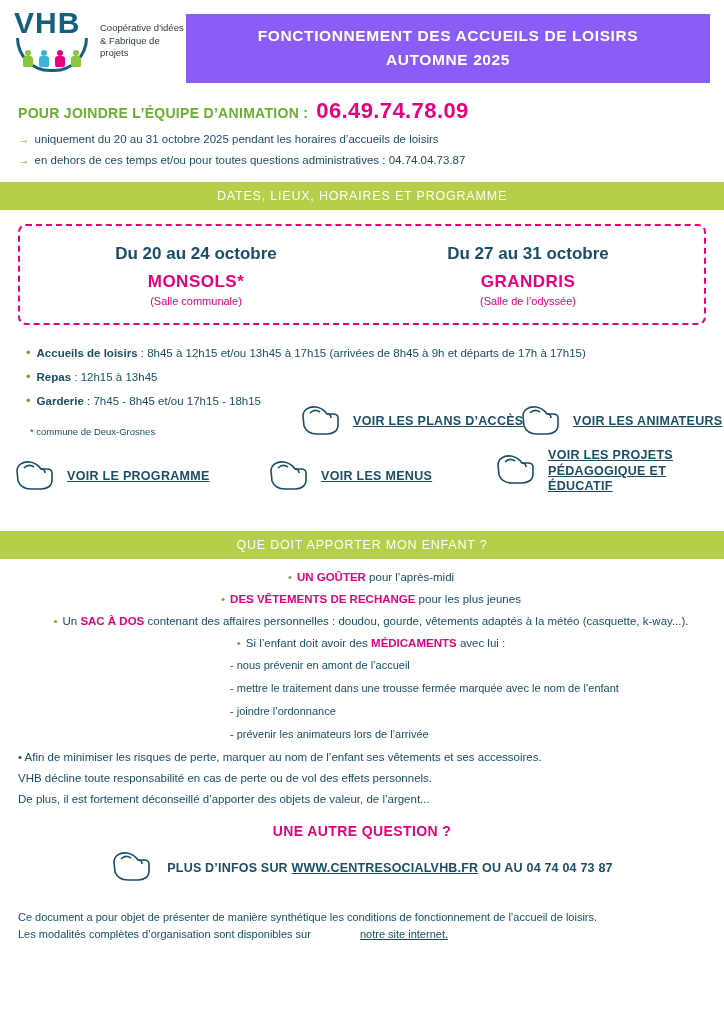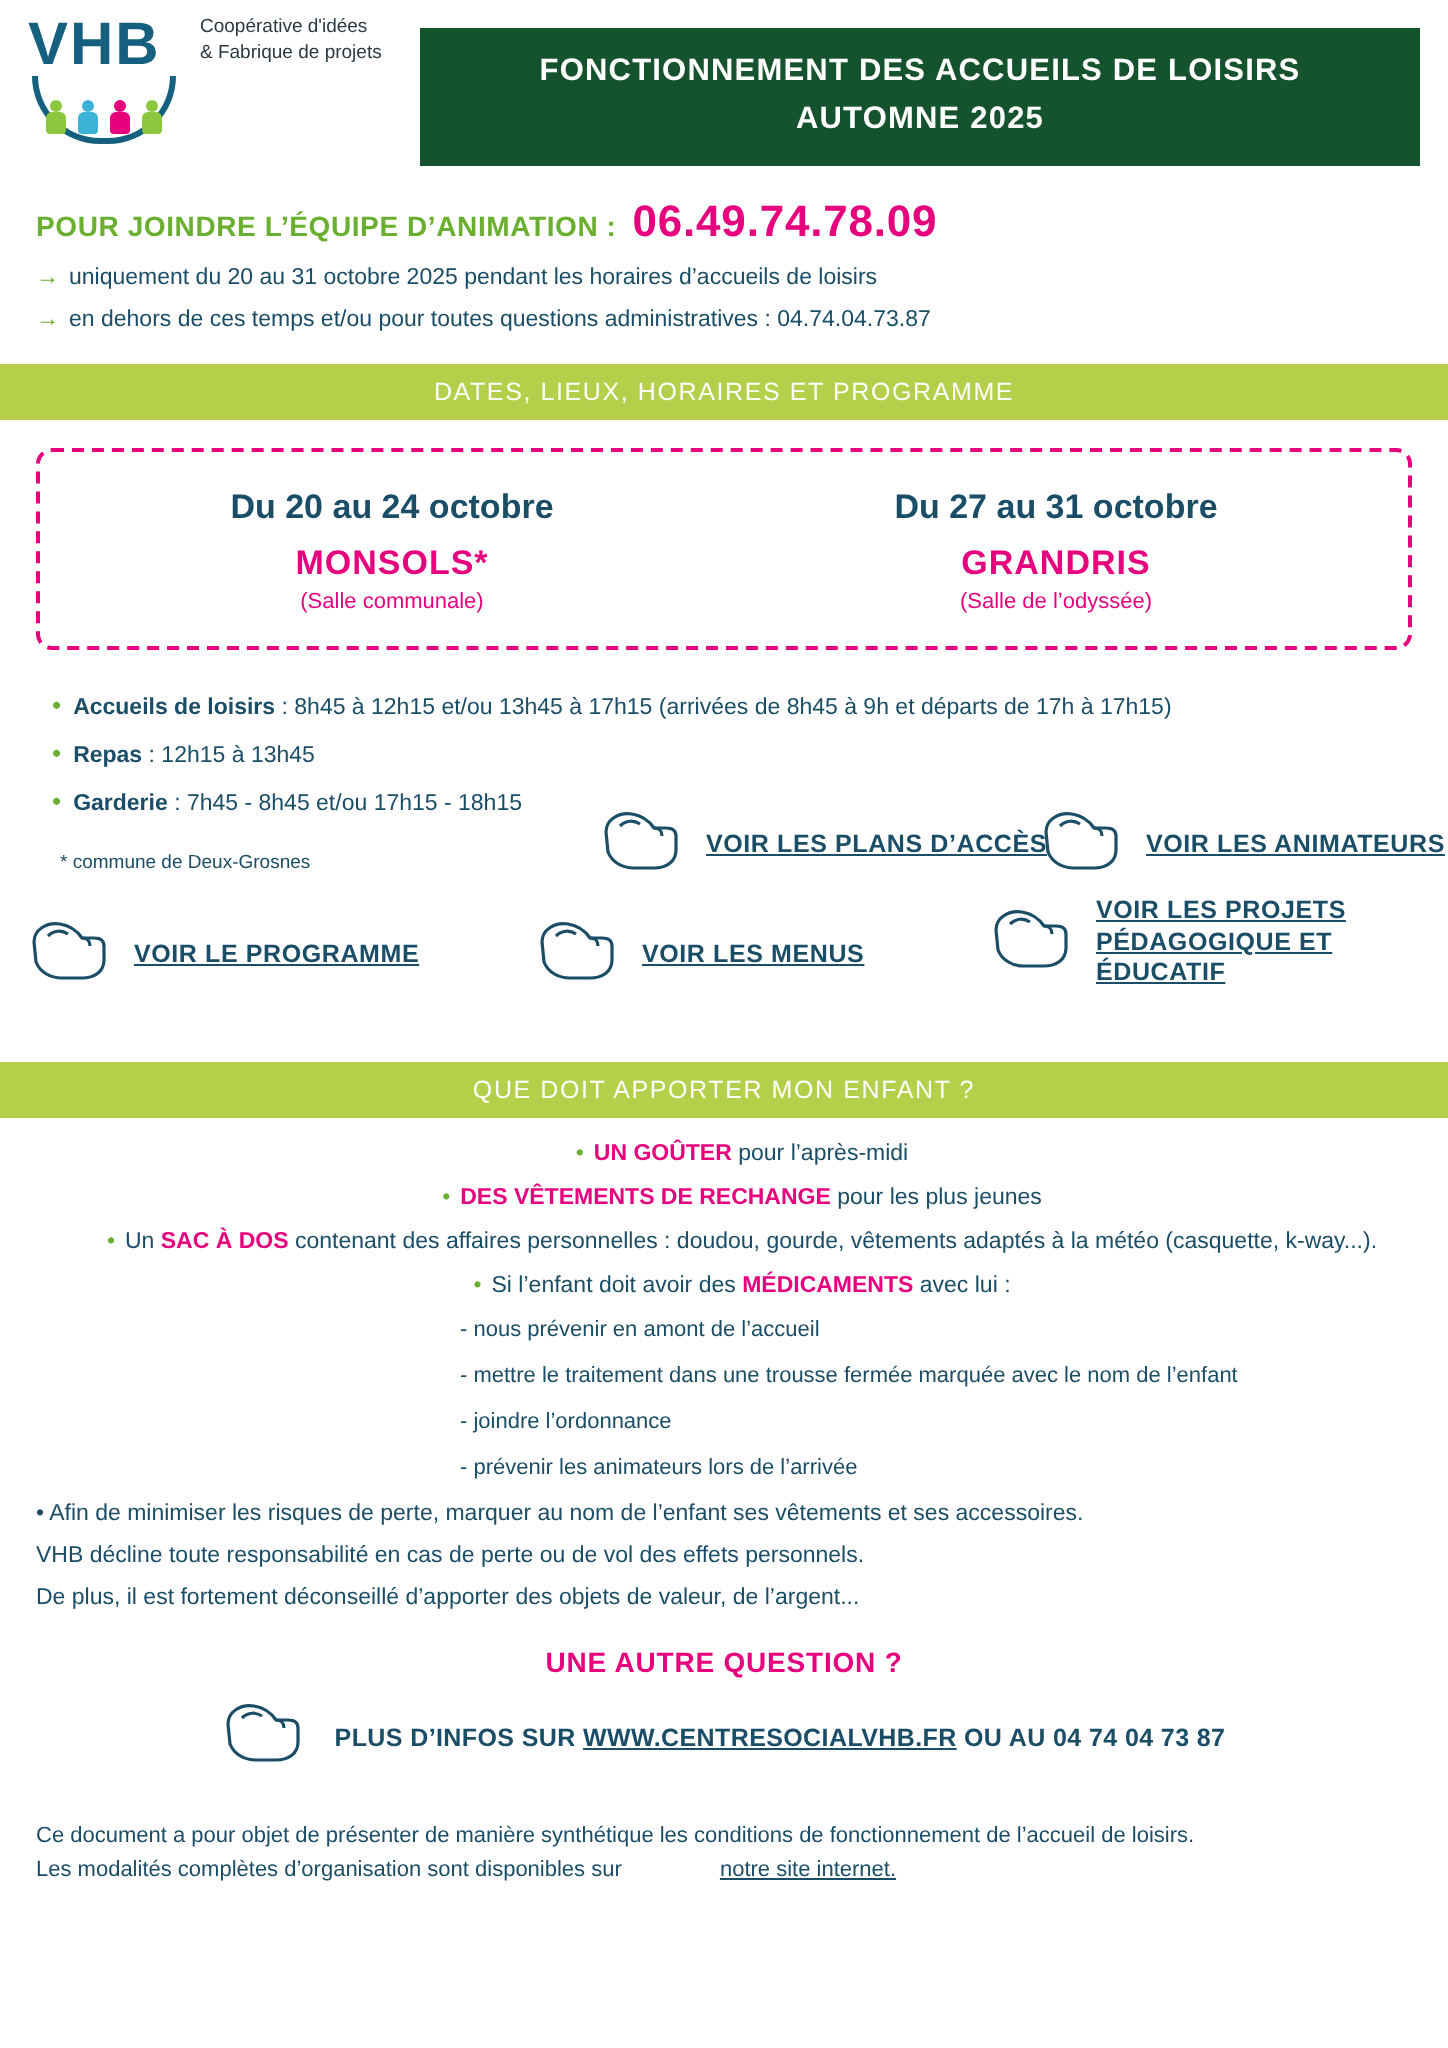--- a/index.html
+++ b/index.html
@@ -18,24 +18,24 @@
   }
 
   
   .header {
     position: relative;
     height: 92px;
     display: flex;
     align-items: flex-start;
   }
   .logo-block {
-    width: 210px;
+    width: 186px;
     padding: 8px 0 0 14px;
     display: flex;
-    align-items: flex-start;
+    align-items: center;
   }
   .logo-mark {
     width: 76px;
     height: 66px;
     position: relative;
     flex: none;
   }
   .logo-text {
     font-weight: bold;
     font-size: 30px;
@@ -79,21 +79,21 @@
   .fig.p:before, .fig.p:after { background: #e6007e; }
   .logo-tagline {
     margin-left: 10px;
     font-size: 9.5px;
     line-height: 1.35;
     color: #2b3a42;
   }
   .title-box {
     flex: 1;
     margin: 14px 14px 0 0;
-    background: #14532d;
+    background: #8b5cf6;
     color: #ffffff;
     text-align: center;
     padding: 13px 10px 14px 10px;
     font-weight: bold;
     letter-spacing: 0.6px;
   }
   .title-line1 { font-size: 15.5px; }
   .title-line2 { font-size: 15.5px; margin-top: 6px; }
 
   

